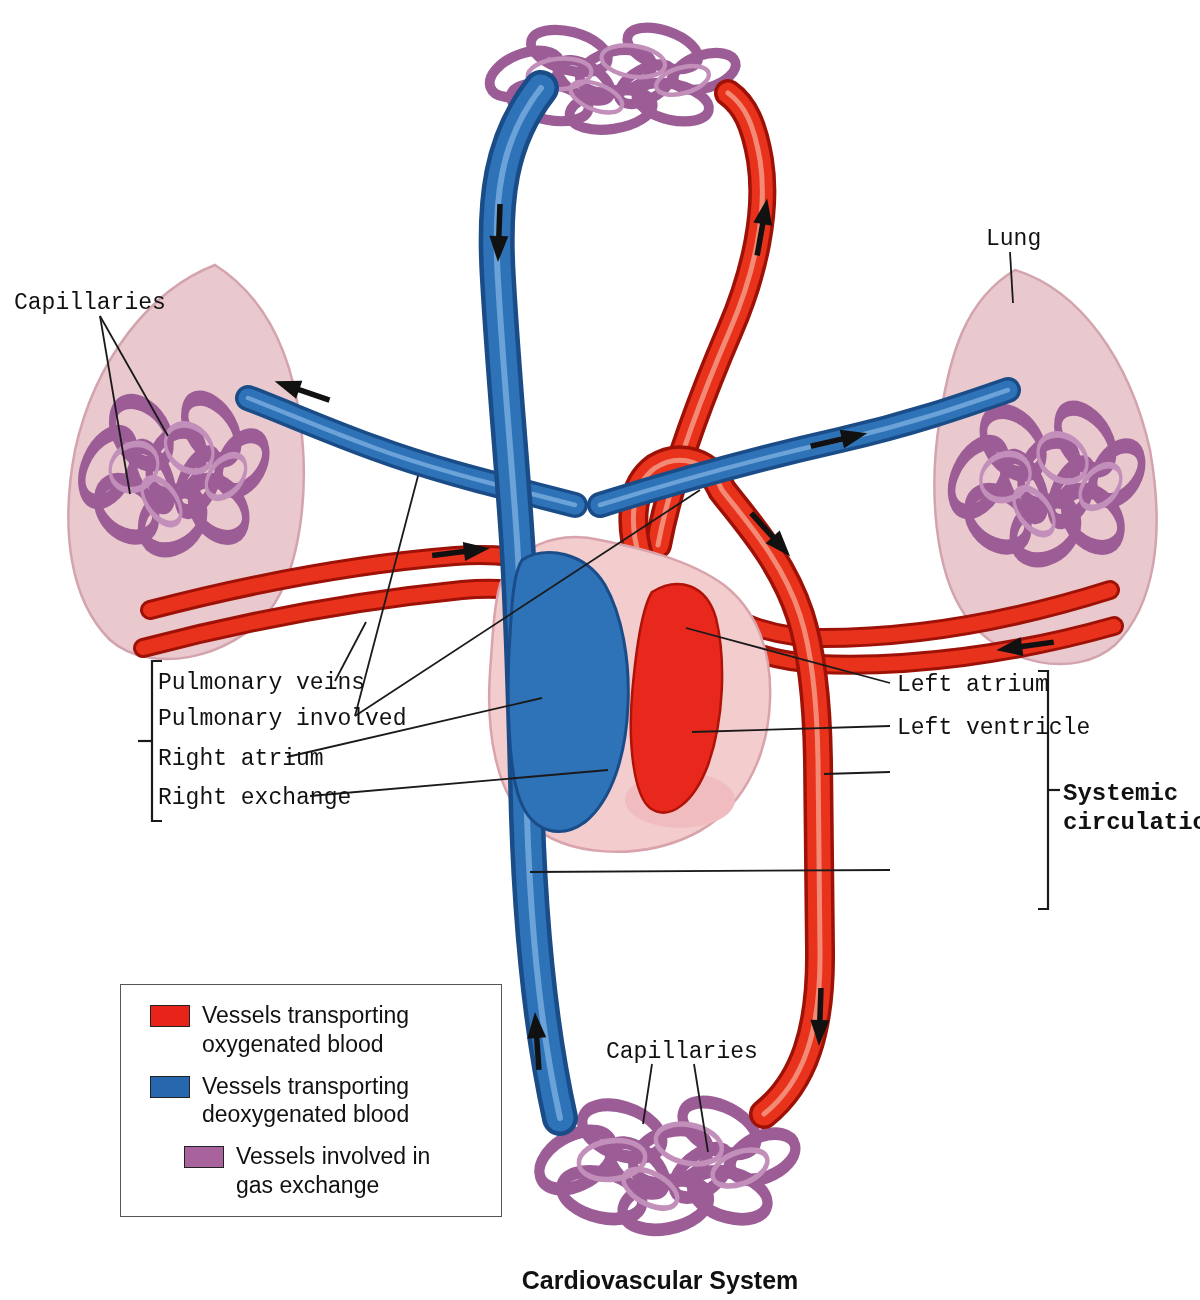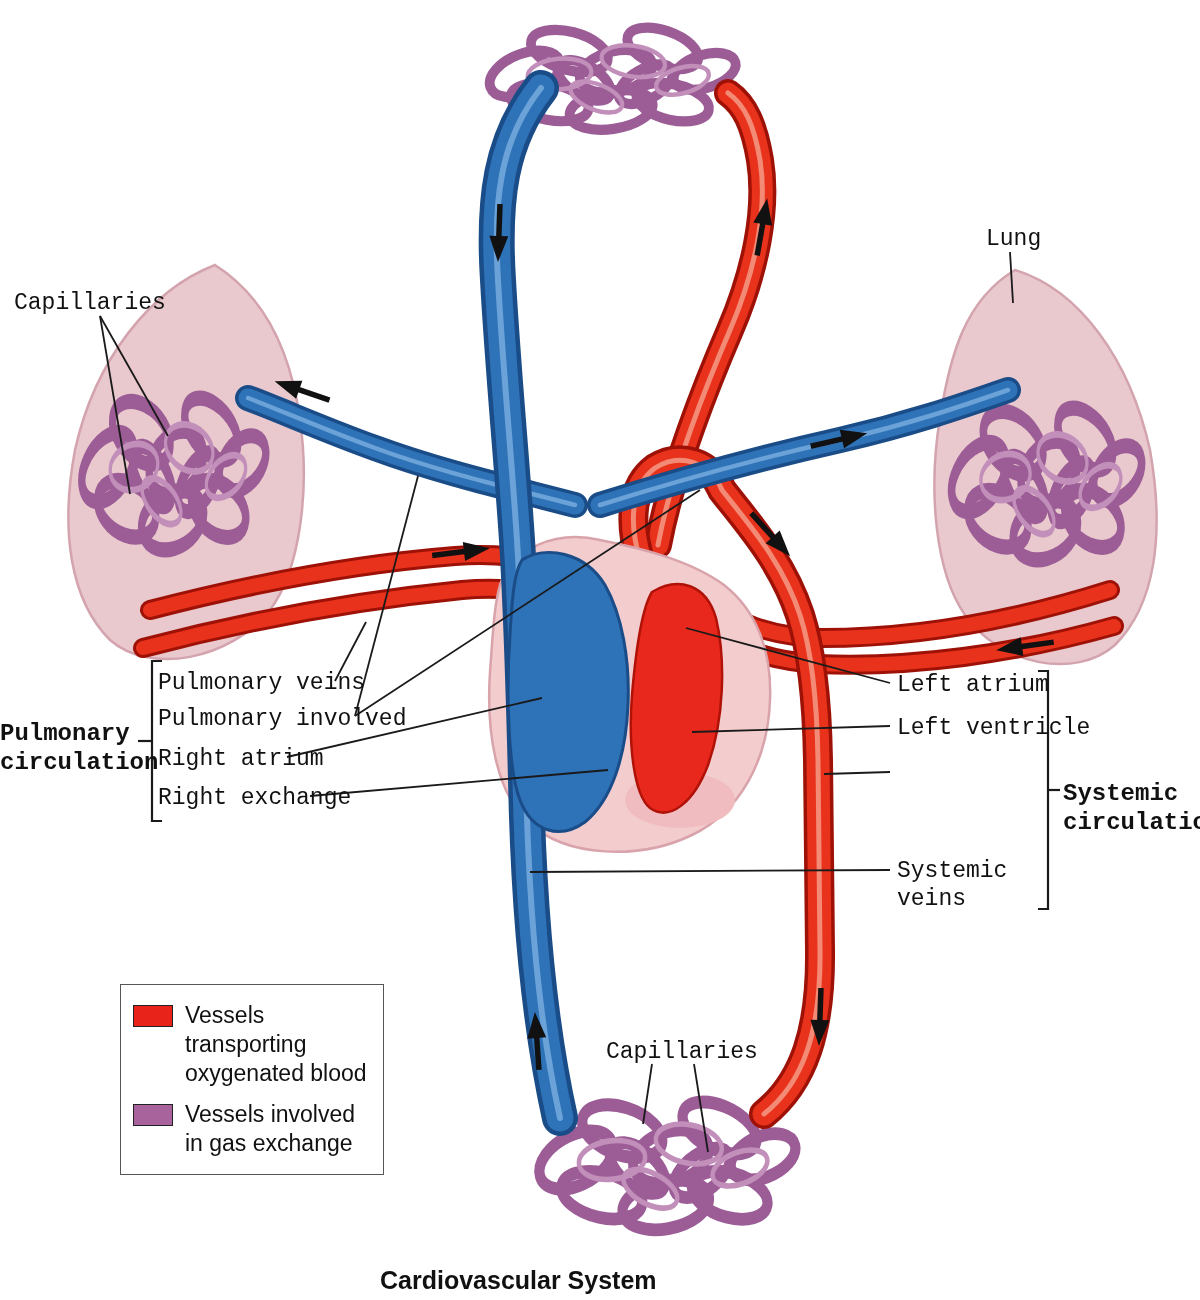--- a/index.html
+++ b/index.html
@@ -2,27 +2,27 @@
 <html><head>
 <meta charset="utf-8">
 <style>
   html,body{margin:0;padding:0;background:#fff;}
   #stage{position:relative;width:1200px;height:1300px;background:#fff;overflow:hidden;
          font-family:"Liberation Sans",sans-serif;color:#111;}
   #art{position:absolute;left:0;top:0;}
   .lbl{position:absolute;font-size:23px;line-height:1.22;white-space:nowrap;font-family:Liberation Mono, monospace;}
   .wrap{white-space:normal;}
   .bold{font-weight:bold;font-size:24px;}
-  #legend{position:absolute;left:120px;top:984px;width:264px;border:1.5px solid #555;
-          background:#fff;padding:16px 12px;box-sizing:border-box;}
+  #legend{position:absolute;left:120px;top:984px;width:382px;border:1.5px solid #555;
+          background:#fff;padding:16px 29px;box-sizing:border-box;}
   .leg-item{display:flex;align-items:flex-start;margin-bottom:13px;}
   .leg-item:last-child{margin-bottom:0;justify-content:flex-end;}
   .leg-swatch{flex:0 0 auto;margin-top:4px;margin-right:12px;}
   .leg-text{font-size:23px;line-height:1.25;width:236px;}
-  #title{position:absolute;left:380px;top:1266px;width:560px;text-align:left;
+  #title{position:absolute;left:380px;top:1266px;width:560px;text-align:center;
          font-size:25px;font-weight:bold;}
 </style>
 </head>
 <body>
 
 <div id="stage">
 
 <svg id="art" width="1200" height="1300" viewBox="0 0 1200 1300">
   <defs>
     <g id="cap-mesh">
@@ -178,38 +178,42 @@
   </g>
 </svg>
 
 <div class="lbl" style="left:14px;top:289px">Capillaries</div>
 <div class="lbl" style="left:986px;top:225px">Lung</div>
 
 <div class="lbl" style="left:158px;top:669px">Pulmonary veins</div>
 <div class="lbl" style="left:158px;top:705px">Pulmonary involved</div>
 <div class="lbl" style="left:158px;top:745px">Right atrium</div>
 <div class="lbl" style="left:158px;top:784px">Right exchange</div>
-<div class="lbl wrap bold" style="left:0px;top:719px;width:140px">Pulmonary circulation</div>
 
 <div class="lbl" style="left:897px;top:671px">Left atrium</div>
 <div class="lbl" style="left:897px;top:714px">Left ventricle</div>
-<div class="lbl wrap" style="left:897px;top:857px;width:112px">Systemic veins</div>
 <div class="lbl wrap bold" style="left:1063px;top:779px;width:145px">Systemic circulation</div>
 
 <div class="lbl" style="left:606px;top:1038px">Capillaries</div>
 
 <div id="legend">
   <div class="leg-item">
     <svg class="leg-swatch" width="40" height="22">
       <rect x="0.5" y="0.5" width="39" height="21" stroke="#222" stroke-width="1" fill="#e8231a"></rect>
     </svg>
     <div class="leg-text">Vessels transporting oxygenated blood</div>
   </div>
   <div class="leg-item">
     <svg class="leg-swatch" width="40" height="22">
+      <rect x="0.5" y="0.5" width="39" height="21" stroke="#222" stroke-width="1" fill="#2767ae"></rect>
+    </svg>
+    <div class="leg-text">Vessels transporting deoxygenated blood</div>
+  </div>
+  <div class="leg-item">
+    <svg class="leg-swatch" width="40" height="22">
       <rect x="0.5" y="0.5" width="39" height="21" stroke="#222" stroke-width="1" fill="#a8639c"></rect>
     </svg>
     <div class="leg-text">Vessels involved in gas exchange</div>
   </div>
 </div>
 
 <div id="title">Cardiovascular System</div>
 
 </div>
 

